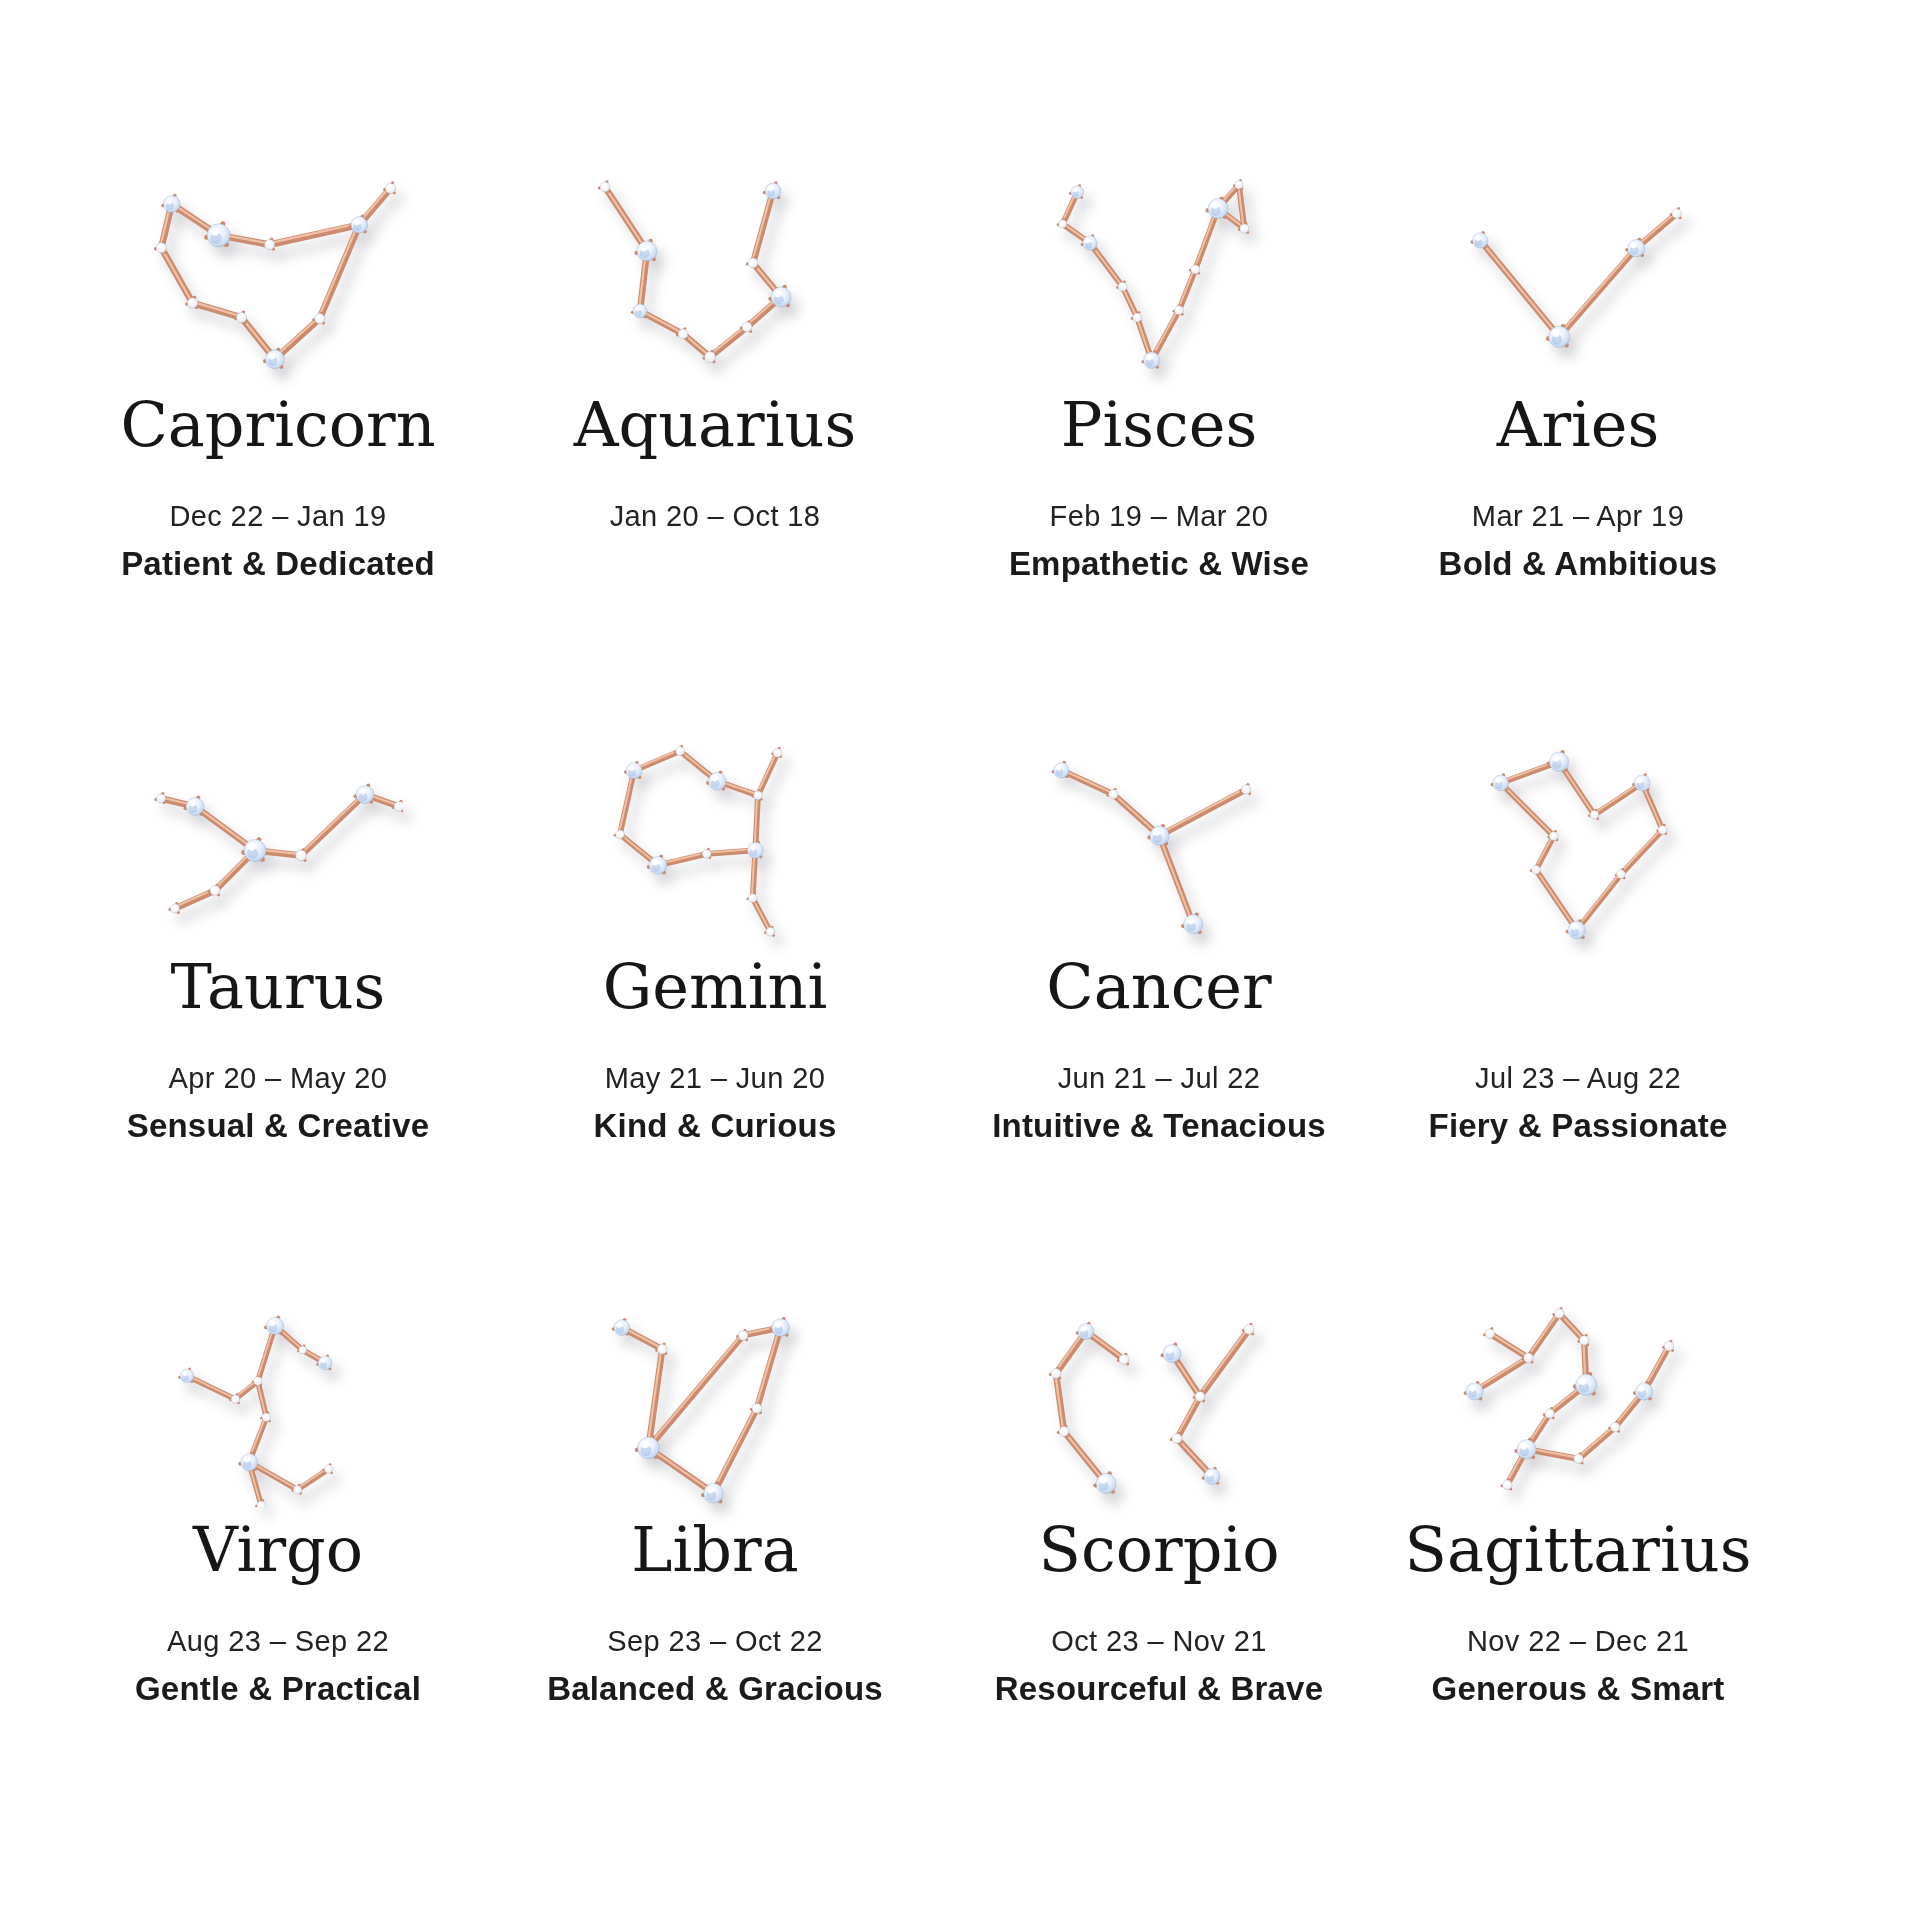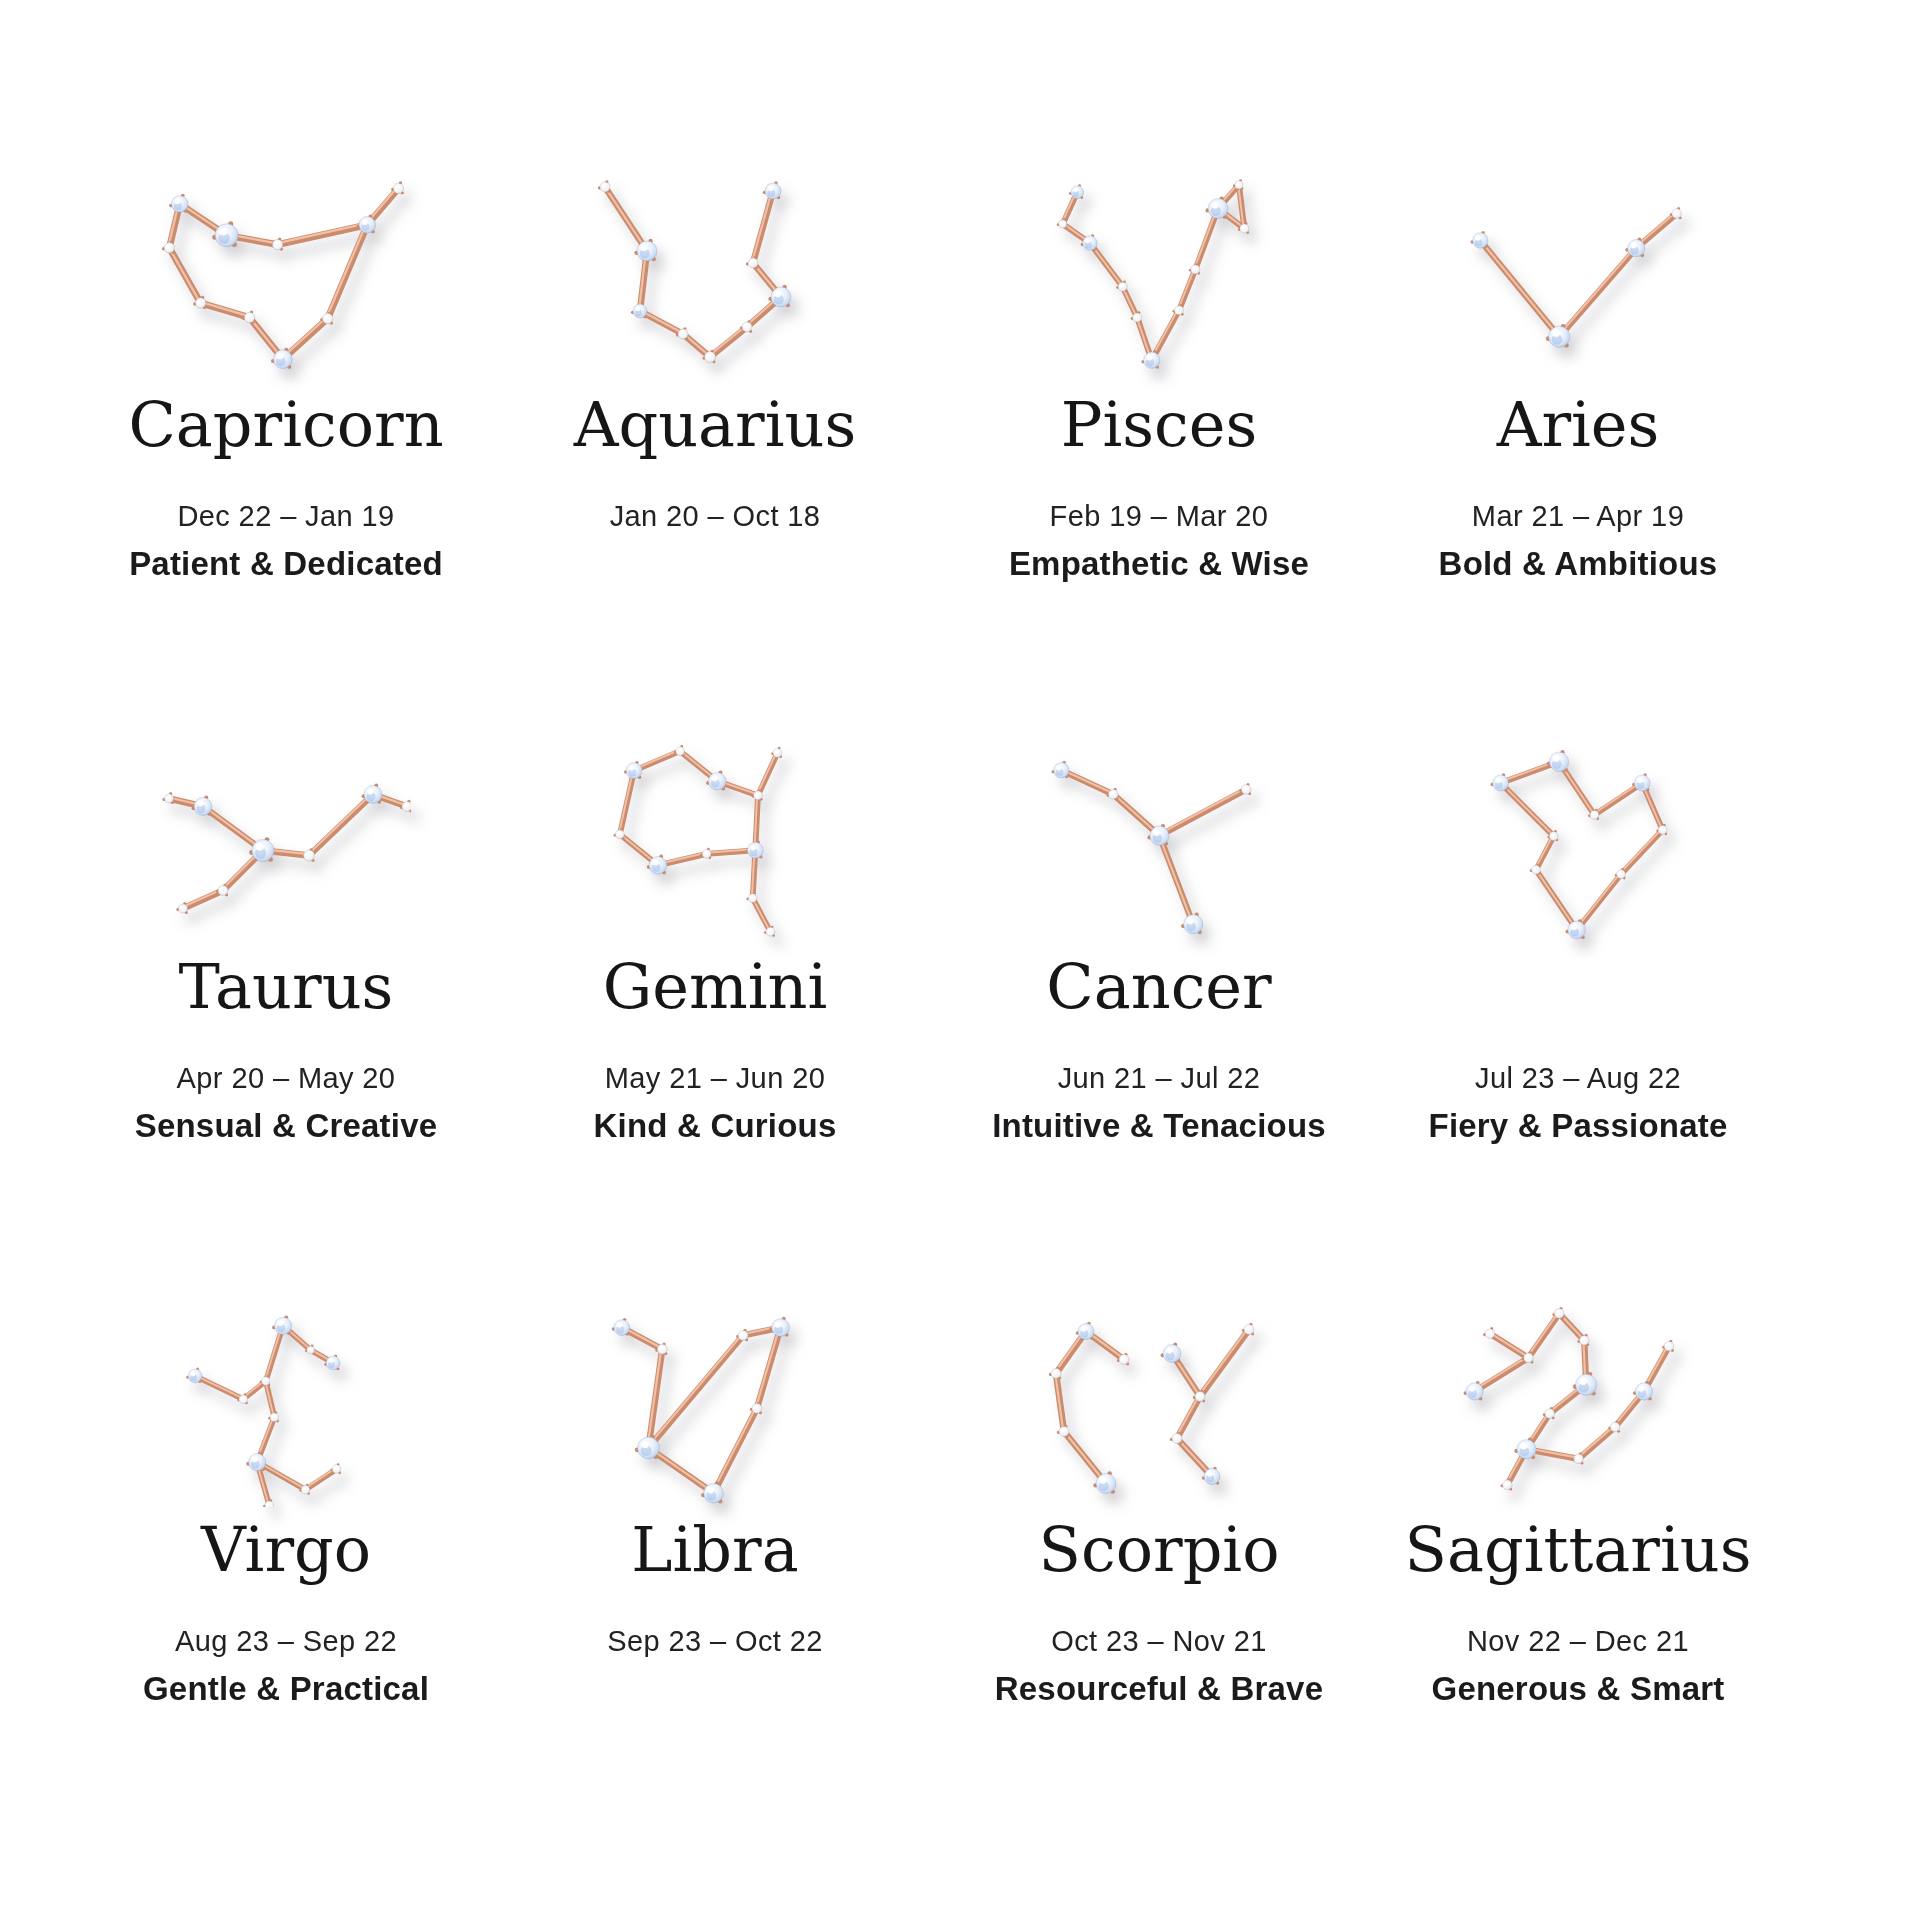--- a/index.html
+++ b/index.html
@@ -42,21 +42,21 @@
   }
   .trait{
     position:absolute;top:376px;width:100%;
     text-align:center;
     font-size:33px;line-height:1.1;
     font-weight:700;
     letter-spacing:0.2px;
     color:#1b1b1d;
   }
   
-  .c0{left:70px}.c1{left:499px}.c2{left:943px}.c3{left:1362px}
+  .c0{left:62px}.c1{left:499px}.c2{left:943px}.c3{left:1362px}
   .r0{top:170px}.r1{top:732px}.r2{top:1295px}
 </style>
 </head>
 <body>
 
 <svg width="0" height="0" style="position:absolute" aria-hidden="true">
   <defs>
     <radialGradient id="mstone" cx="40%" cy="35%" r="75%">
       <stop offset="0%" stop-color="#ffffff"></stop>
       <stop offset="45%" stop-color="#eaf1fb"></stop>
@@ -783,20 +783,21 @@
           <circle cx="124.81354866267732" cy="206.12007109706116" r="2.2" fill="#cd8b6d"></circle>
           <circle cx="107.56103781807059" cy="199.84067068326945" r="2.2" fill="#cd8b6d"></circle>
           <circle cx="121.62541351925208" cy="188.03925821966936" r="2.2" fill="#cd8b6d"></circle>
           <circle cx="118" cy="198" r="10" fill="url(#mstone)" stroke="rgba(120,150,200,0.5)" stroke-width="0.6"></circle>
           <circle cx="115.8" cy="200.5" r="5" fill="rgba(135,170,225,0.38)"></circle>
           <circle cx="115" cy="194.8" r="3.4000000000000004" fill="rgba(255,255,255,0.95)"></circle>
         </svg>
       </div>
     <div class="title">Libra</div>
     <div class="date">Sep 23 – Oct 22</div>
+    <div class="trait">Balanced &amp; Gracious</div>
   </div>
 
   <div class="cell c2 r2">
     <div class="const">
         <svg viewBox="0 0 230 205" width="230" height="206">
           <line x1="42" y1="30" x2="80" y2="58" stroke="#cd8b6d" stroke-width="6.5" stroke-linecap="round"></line>
           <line x1="41.1" y1="28.7" x2="79.1" y2="56.7" stroke="#f3c7ad" stroke-width="2.2" stroke-linecap="round" opacity="0.9"></line>
           <line x1="42" y1="30" x2="12" y2="72" stroke="#cd8b6d" stroke-width="6.5" stroke-linecap="round"></line>
           <line x1="41.1" y1="28.7" x2="11.1" y2="70.7" stroke="#f3c7ad" stroke-width="2.2" stroke-linecap="round" opacity="0.9"></line>
           <line x1="12" y1="72" x2="20" y2="130" stroke="#cd8b6d" stroke-width="6.5" stroke-linecap="round"></line>

